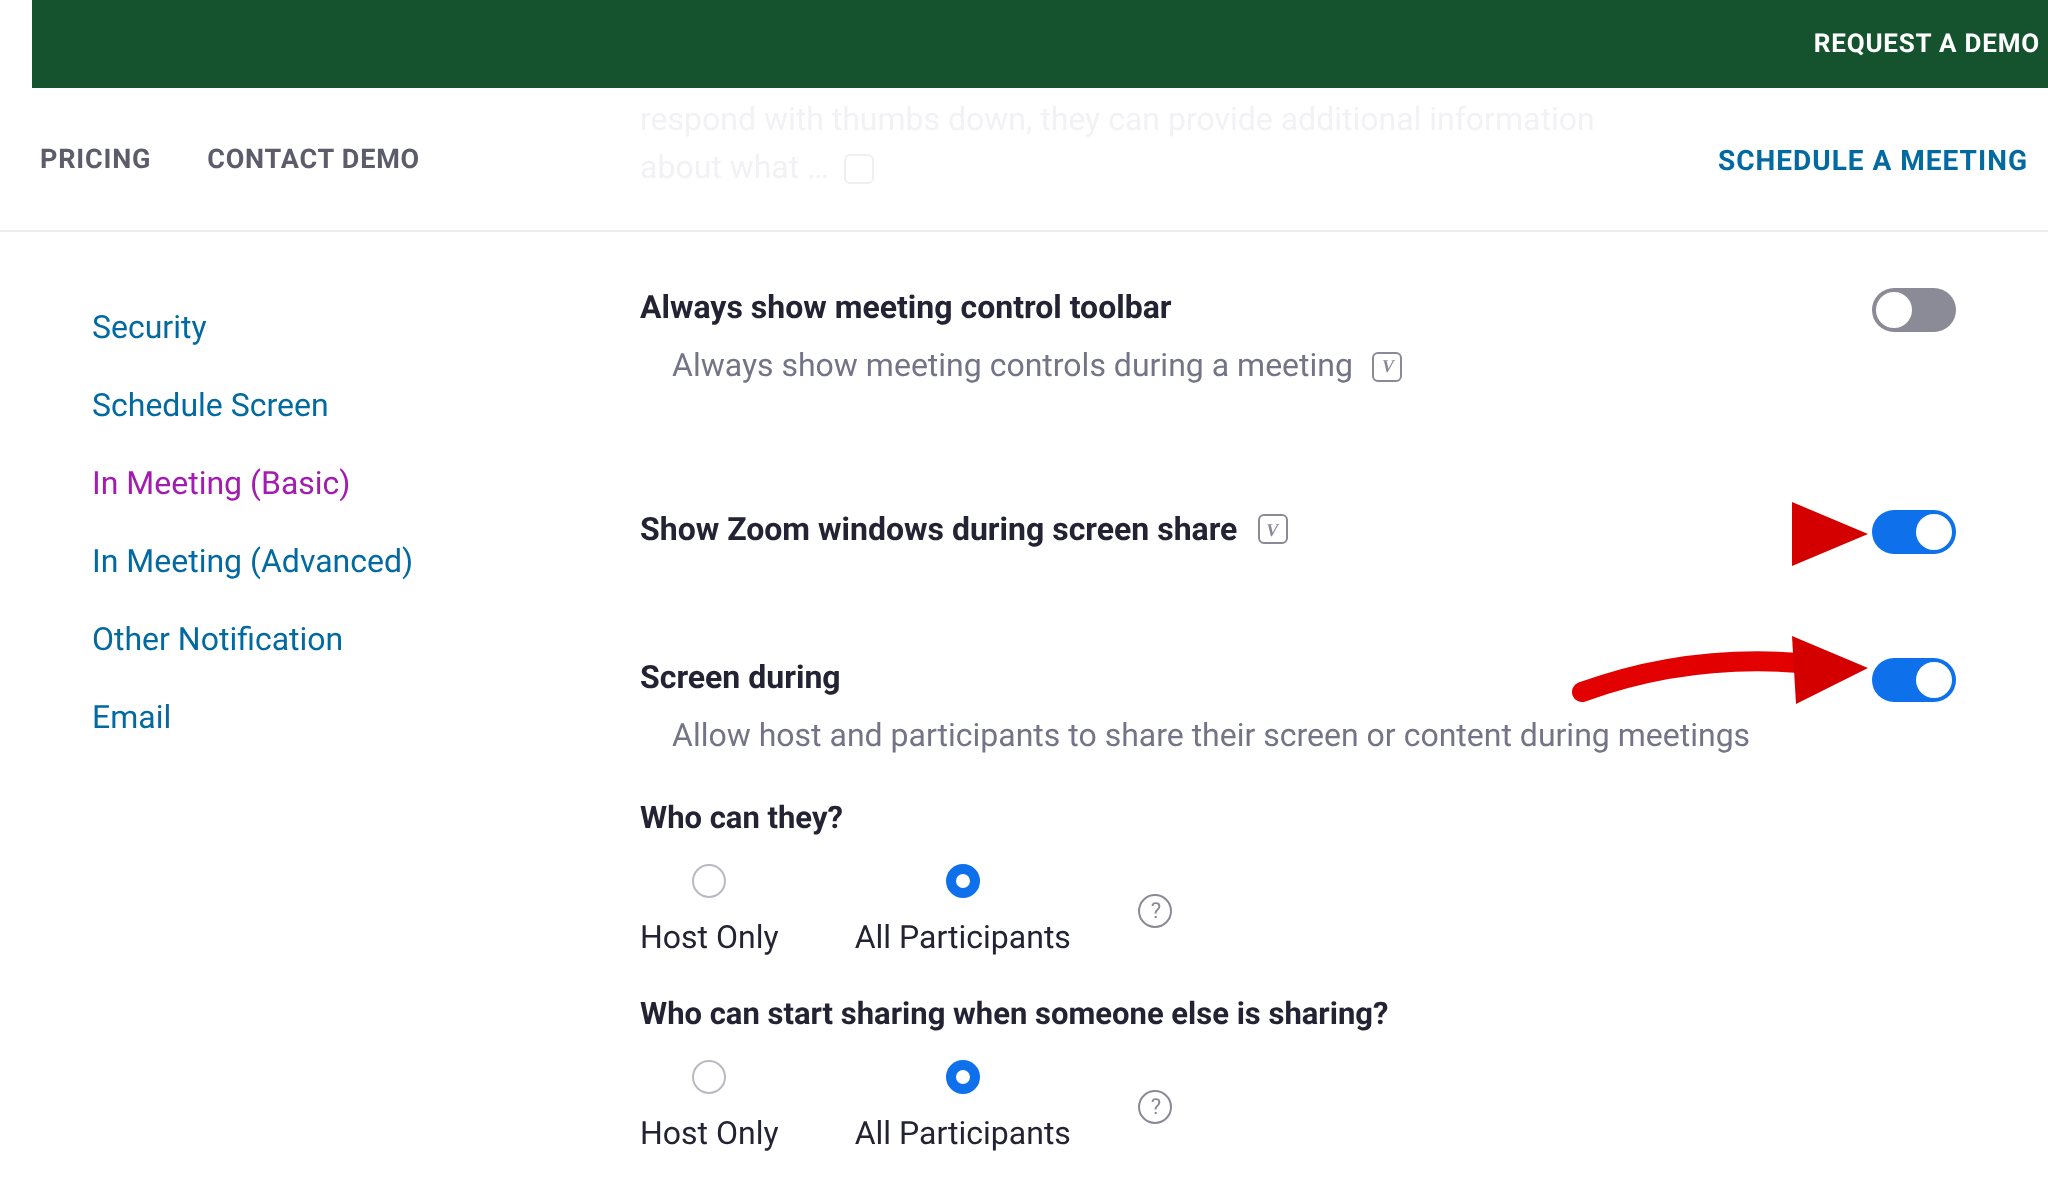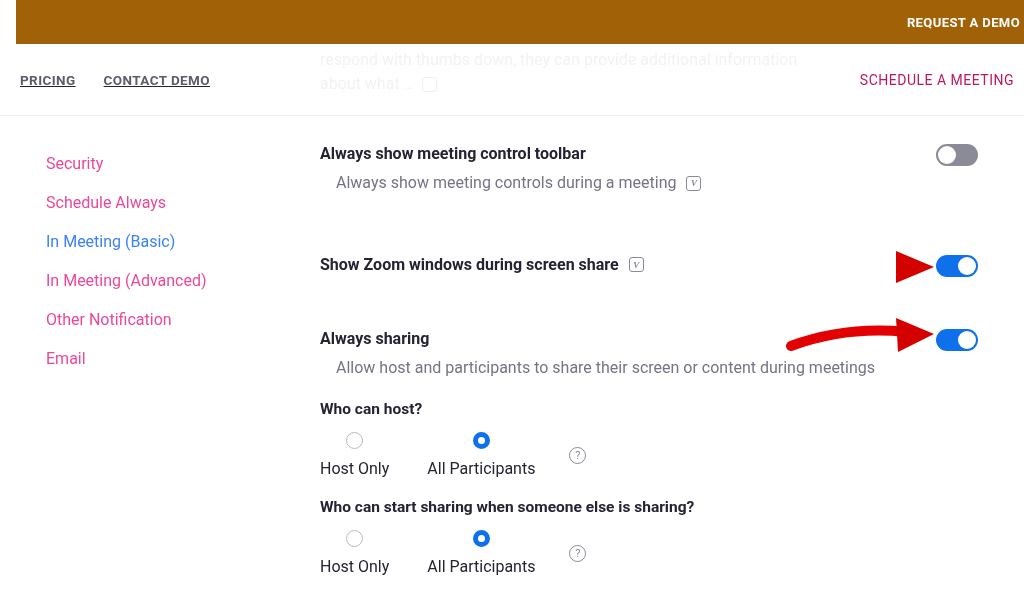--- a/index.html
+++ b/index.html
@@ -1,34 +1,34 @@
 <!DOCTYPE html>
 <html><head>
   <meta charset="utf-8">
   <style>
     * { margin: 0; padding: 0; box-sizing: border-box; }
     body { font-family: -apple-system, BlinkMacSystemFont, "Segoe UI", Roboto, "Helvetica Neue", Arial, sans-serif; width: 1024px; height: 593px; overflow: hidden; background: #fff; color: #232333; position: relative; }
 
-    .topbar { background: #a16207; height: 44px; display: flex; align-items: center; justify-content: flex-end; padding: 0 4px; margin-left: 16px; }
+    .topbar { background: #14532d; height: 44px; display: flex; align-items: center; justify-content: flex-end; padding: 0 4px; margin-left: 16px; }
     .topbar a { color: #fff; font-weight: 700; font-size: 13px; letter-spacing: 0.4px; text-decoration: none; }
 
     .subnav { height: 72px; display: flex; align-items: center; padding: 0 8px; position: relative; border-bottom: 1px solid #eee; }
-    .subnav .left { display: flex; gap: 28px; padding-left: 12px; text-decoration: underline; }
+    .subnav .left { display: flex; gap: 28px; padding-left: 12px; }
     .subnav .left a { color: #5c5c6b; font-size: 13.5px; font-weight: 700; letter-spacing: 0.4px; text-decoration: none; }
     .subnav .right { margin-left: auto; padding-right: 2px; }
-    .subnav .right a { color: #be185d; font-weight: 400; font-size: 14px; letter-spacing: 0.5px; text-decoration: none; }
+    .subnav .right a { color: #0369a1; font-weight: 700; font-size: 14px; letter-spacing: 0.5px; text-decoration: none; }
 
     .ghost-text { position: absolute; left: 320px; top: 48px; width: 520px; color: #f2f2f5; font-size: 16px; line-height: 24px; pointer-events: none; }
     .ghost-icon { display:inline-block; width:15px; height:15px; border:1.5px solid #f0f0f3; border-radius:3px; position:relative; top:3px; margin-left:4px;}
 
     .page { display: flex; padding: 28px 8px 0 46px; }
 
     .sidebar { width: 250px; flex: 0 0 250px; }
-    .sidebar .item { color: #ec4899; font-size: 16px; padding: 10px 0; cursor: pointer; }
-    .sidebar .item.active { color: #3b82f6; }
+    .sidebar .item { color: #0369a1; font-size: 16px; padding: 10px 0; cursor: pointer; }
+    .sidebar .item.active { color: #a21caf; }
 
     .main { flex: 1; padding-left: 24px; padding-right: 0; position: relative; }
 
     .setting { position: relative; margin-bottom: 40px; }
     .setting .title { font-weight: 700; font-size: 16px; color: #232333; margin-bottom: 8px; display: flex; align-items: center; gap: 10px; }
     .setting .desc { color: #747487; font-size: 16px; line-height: 24px; display: flex; align-items: center; gap: 10px; margin-left: 16px; }
 
     .v-icon { display: inline-flex; width: 15px; height: 15px; border: 1.4px solid #8a8a97; border-radius: 3px; align-items: center; justify-content: center; font-size: 9px; color: #8a8a97; font-style: italic; font-family: serif; font-weight:700; }
 
     .toggle { position: absolute; right: 38px; top: 0; width: 42px; height: 22px; border-radius: 22px; background: #8b8b97; cursor: pointer; }
@@ -66,21 +66,21 @@
   </div>
   <div class="right">
     <a href="#">SCHEDULE A MEETING</a>
   </div>
 </div>
 
 <div class="page">
 
   <div class="sidebar">
     <div class="item">Security</div>
-    <div class="item">Schedule Always</div>
+    <div class="item">Schedule Screen</div>
     <div class="item active">In Meeting (Basic)</div>
     <div class="item">In Meeting (Advanced)</div>
     <div class="item">Other Notification</div>
     <div class="item">Email</div>
   </div>
 
   <div class="main">
 
     <div class="setting">
       <div class="title">
@@ -112,36 +112,36 @@
               </linearGradient>
             </defs>
           <path d="M5 20 L120 20" stroke="url(#g1)" stroke-width="10" stroke-linecap="round"></path>
           <path d="M110 4 L148 20 L110 36 Z" fill="#d40000"></path>
         </svg>
       </div>
     </div>
 
     <div class="setting" style="margin-top:55px;">
       <div class="title">
-        <span>Always sharing</span>
+        <span>Screen during</span>
       </div>
       <div class="desc">
         <span>Allow host and participants to share their screen or content during meetings</span>
       </div>
       <div class="toggle on">
           <div class="knob"></div>
         </div>
       <div class="arrow" style="right:80px; top:-13px;">
         <svg width="150" height="42" viewBox="0 0 150 42">
           <path d="M5 30 Q 60 10 120 16" stroke="#e20000" stroke-width="10" stroke-linecap="round" fill="none"></path>
           <path d="M110 2 L148 18 L112 36 Z" fill="#d40000"></path>
         </svg>
       </div>
 
-      <div class="question">Who can host?</div>
+      <div class="question">Who can they?</div>
       <div class="radio-row">
         <div class="radio-opt">
           <div class="radio"></div>
           <span class="radio-label">Host Only</span>
         </div>
         <div class="radio-opt">
           <div class="radio checked"></div>
           <span class="radio-label">All Participants</span>
         </div>
         <span class="help-icon">?</span>

